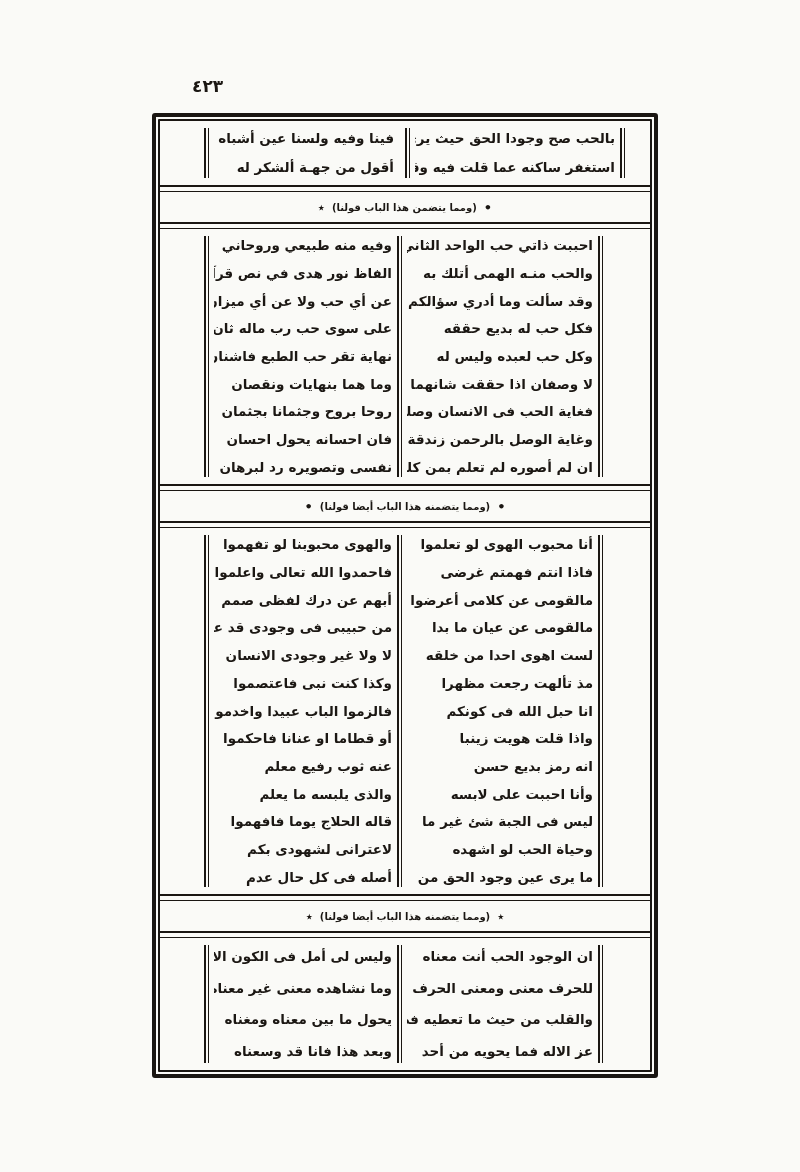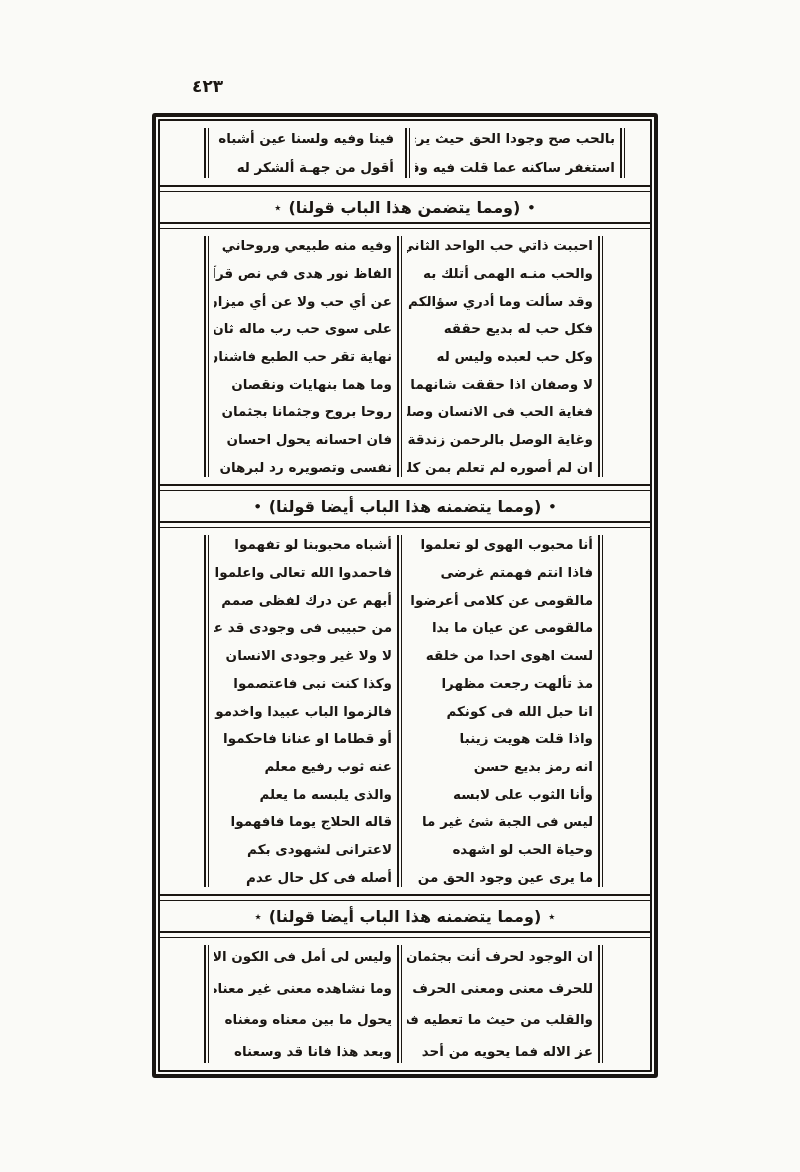--- a/index.html
+++ b/index.html
@@ -55,21 +55,21 @@
   .dbl{
     height:7px;box-sizing:border-box;
     border-top:2.5px solid #1a1612;border-bottom:1.5px solid #1a1612;
   }
   .band-mid{
     flex:1;display:flex;align-items:center;justify-content:center;gap:7px;
     direction:ltr;
   }
   .band-mid .orn{font-size:13px;font-weight:bold;}
   .band-mid .band-text{
-    direction:rtl;font-size:16px;font-weight:bold;white-space:nowrap;
+    direction:rtl;font-size:10px;font-weight:bold;white-space:nowrap;
   }
 </style>
 </head>
 <body>
 
 <div class="page-number">٤٢٣</div>
 
 <div class="frame-outer">
   <div class="frame-inner">
 
@@ -142,27 +142,27 @@
       <div class="col col-right">
         <div class="line">أنا محبوب الهوى لو تعلموا</div>
         <div class="line">فاذا انتم فهمتم غرضى</div>
         <div class="line">مالقومى عن كلامى أعرضوا</div>
         <div class="line">مالقومى عن عيان ما بدا</div>
         <div class="line">لست اهوى احدا من خلقه</div>
         <div class="line">مذ تألهت رجعت مظهرا</div>
         <div class="line">انا حبل الله فى كونكم</div>
         <div class="line">واذا قلت هويت زينبا</div>
         <div class="line">انه رمز بديع حسن</div>
-        <div class="line">وأنا الثوب على لابسه</div>
+        <div class="line">وأنا احببت على لابسه</div>
         <div class="line">ليس فى الجبة شئ غير ما</div>
         <div class="line">وحياة الحب لو اشهده</div>
         <div class="line">ما يرى عين وجود الحق من</div>
       </div>
       <div class="col col-left">
-        <div class="line">أشباه محبوبنا لو تفهموا</div>
+        <div class="line">والهوى محبوبنا لو تفهموا</div>
         <div class="line">فاحمدوا الله تعالى واعلموا</div>
         <div class="line">أبهم عن درك لفظى صمم</div>
         <div class="line">من حبيبى فى وجودى قد عموا</div>
         <div class="line">لا ولا غير وجودى الانسان</div>
         <div class="line">وكذا كنت نبى فاعتصموا</div>
         <div class="line">فالزموا الباب عبيدا واخدموا</div>
         <div class="line">أو قطاما او عنانا فاحكموا</div>
         <div class="line">عنه ثوب رفيع معلم</div>
         <div class="line">والذى يلبسه ما يعلم</div>
         <div class="line">قاله الحلاج يوما فافهموا</div>
@@ -179,21 +179,21 @@
         <span class="orn">٭</span>
       </div>
       <div class="dbl"></div>
     </div>
 
     <section class="poem s4">
       <div class="vr vr-left"></div>
       <div class="vr vr-gutter"></div>
       <div class="vr vr-right"></div>
       <div class="col col-right">
-        <div class="line">ان الوجود لحرف أنت بجثمان</div>
+        <div class="line">ان الوجود الحب أنت معناه</div>
         <div class="line">للحرف معنى ومعنى الحرف ساكنه</div>
         <div class="line">والقلب من حيث ما تعطيه فطرته</div>
         <div class="line">عز الاله فما يحويه من أحد</div>
       </div>
       <div class="col col-left">
         <div class="line">وليس لى أمل فى الكون الا هو</div>
         <div class="line">وما نشاهده معنى غير معناه</div>
         <div class="line">يحول ما بين معناه ومغناه</div>
         <div class="line">وبعد هذا فانا قد وسعناه</div>
       </div>

